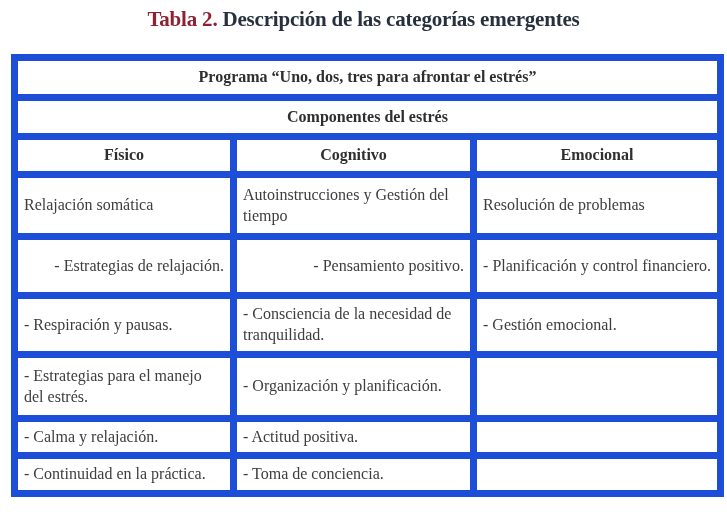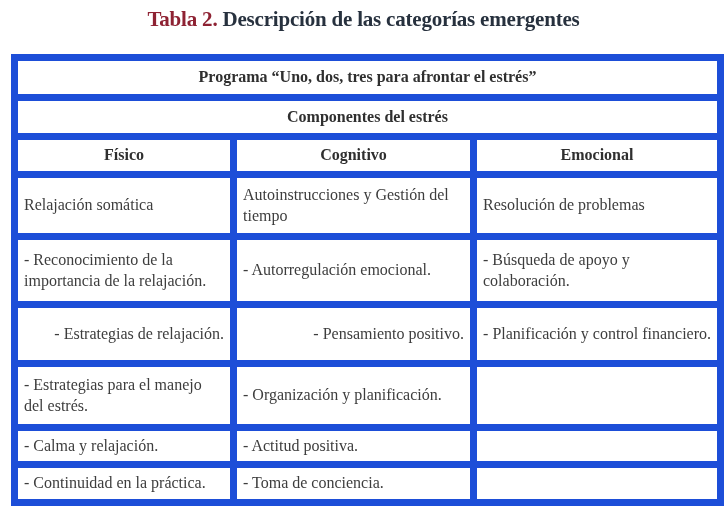--- a/index.html
+++ b/index.html
@@ -88,29 +88,29 @@
       <tr class="r-columns">
         <td class="hdr">Físico</td>
         <td class="hdr">Cognitivo</td>
         <td class="hdr">Emocional</td>
       </tr>
       <tr class="r-category">
         <td>Relajación somática</td>
         <td>Autoinstrucciones y Gestión del tiempo</td>
         <td>Resolución de problemas</td>
       </tr>
-      <tr class="r-b0">
-        <td>- Reconocimiento de la importancia de la relajación.</td>
-        <td>- Autorregulación emocional.</td>
-        <td>- Búsqueda de apoyo y colaboración.</td>
-      </tr>
       <tr class="r-b1">
         <td>- Estrategias de relajación.</td>
         <td>- Pensamiento positivo.</td>
         <td>- Planificación y control financiero.</td>
+      </tr>
+      <tr class="r-b2">
+        <td>- Respiración y pausas.</td>
+        <td>- Consciencia de la necesidad de tranquilidad.</td>
+        <td>- Gestión emocional.</td>
       </tr>
       <tr class="r-b3">
         <td>- Estrategias para el manejo del estrés.</td>
         <td>- Organización y planificación.</td>
         <td></td>
       </tr>
       <tr class="r-b4">
         <td>- Calma y relajación.</td>
         <td>- Actitud positiva.</td>
         <td></td>

